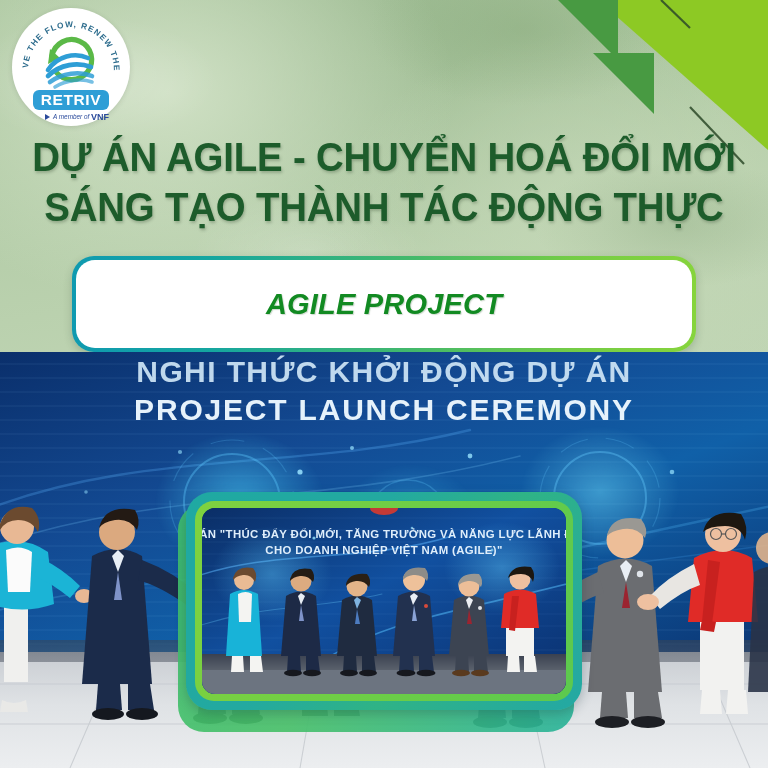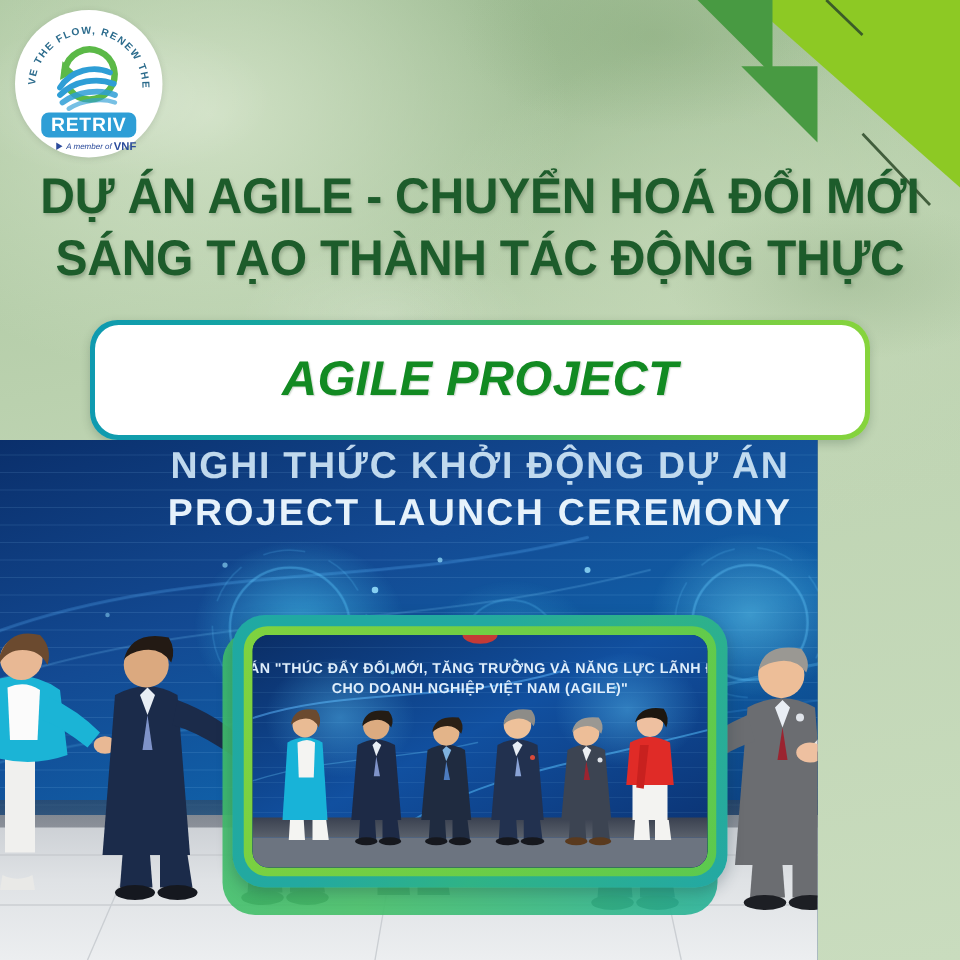--- a/index.html
+++ b/index.html
@@ -73,29 +73,29 @@
     width:100%;height:100%;
     background:#ffffff;
     border-radius:19px;
     display:flex;flex-direction:column;
     align-items:center;justify-content:center;
     box-sizing:border-box;
   }
   .banner-line{
     color:#128a22;
     font-weight:bold;font-style:italic;
-    font-size:39px;line-height:36px;
+    font-size:29px;line-height:36px;
     letter-spacing:.2px;
     white-space:nowrap;
     text-shadow:1px 1px 1px rgba(120,150,120,.35);
   }
 
   
   .photo{
-    position:absolute;left:0;top:352px;width:654px;height:416px;
+    position:absolute;left:0;top:352px;width:768px;height:416px;
     overflow:hidden;
     background:#0d3566;
   }
   .photo svg{display:block;}
 
   
   .inset-shadow{
     position:absolute;left:178px;top:504px;width:396px;height:228px;
     border-radius:26px;
     background:linear-gradient(120deg,#3fbf6e 0%,#49c06a 45%,#2bb39a 100%);

